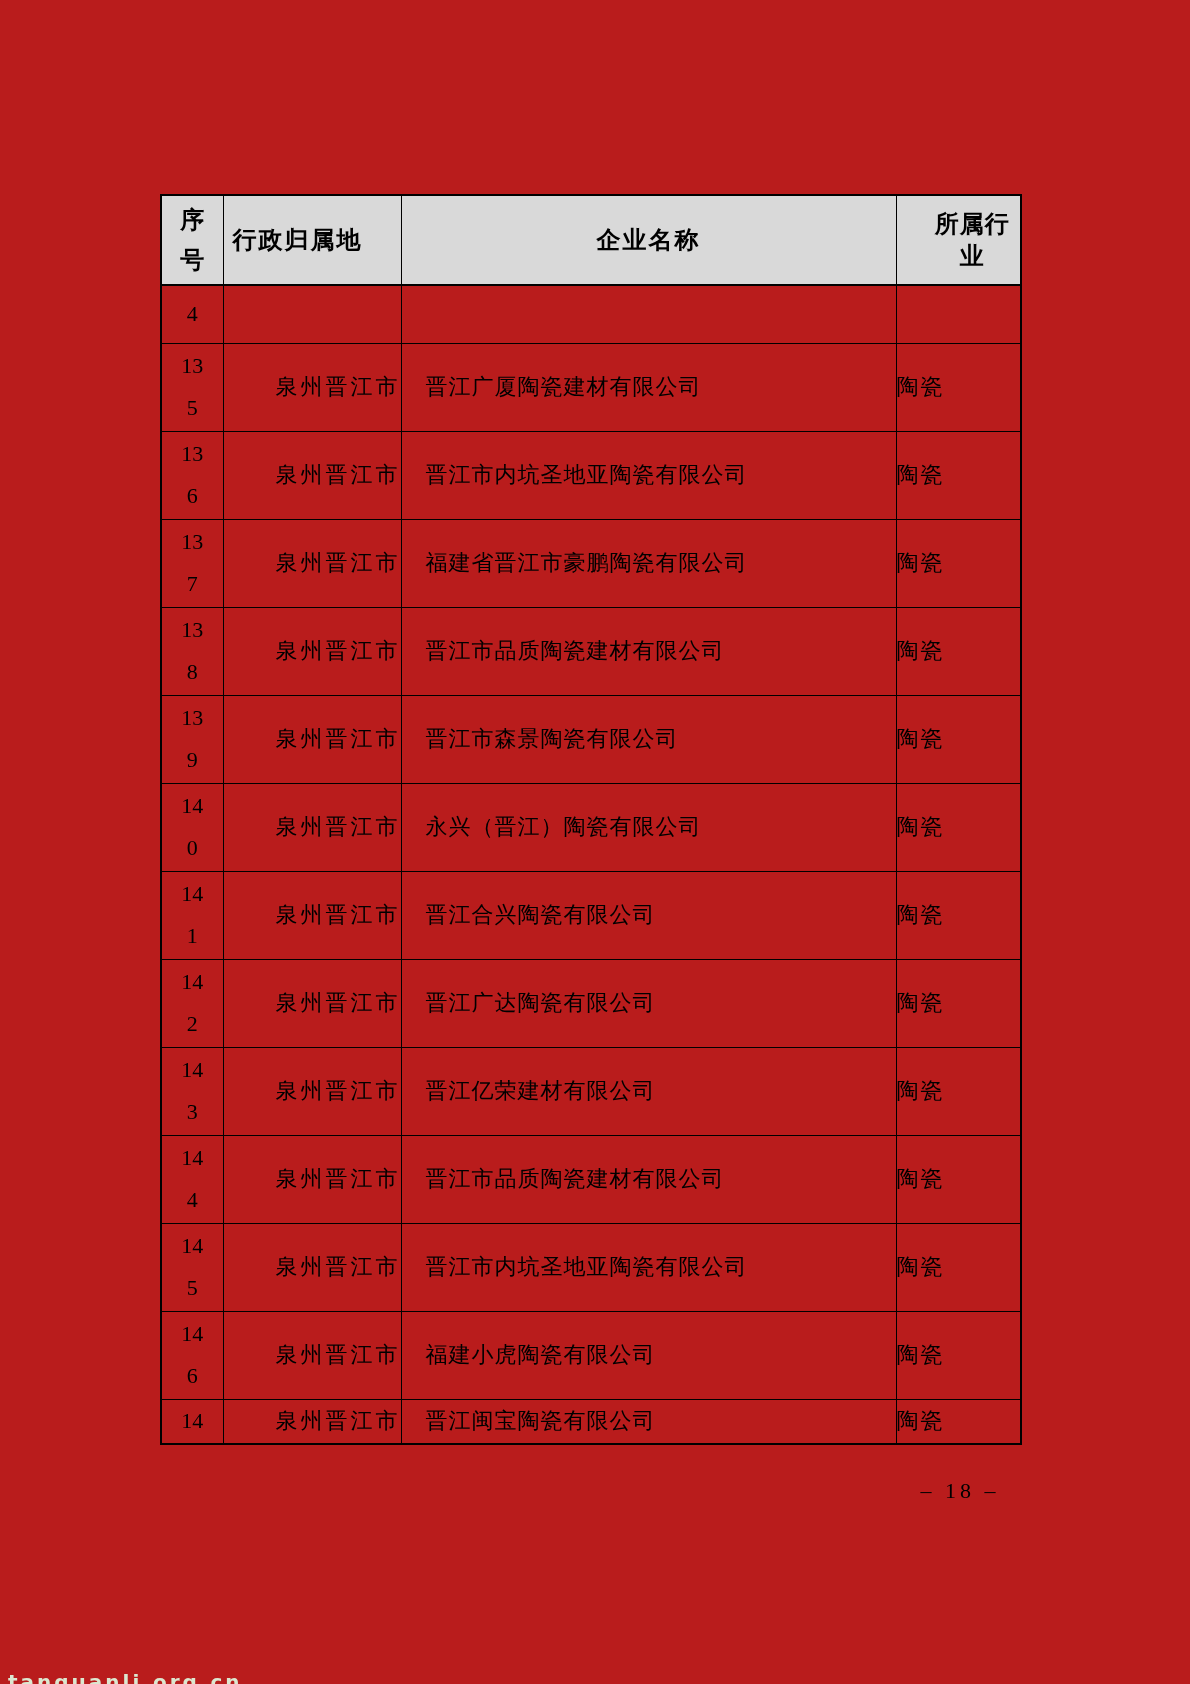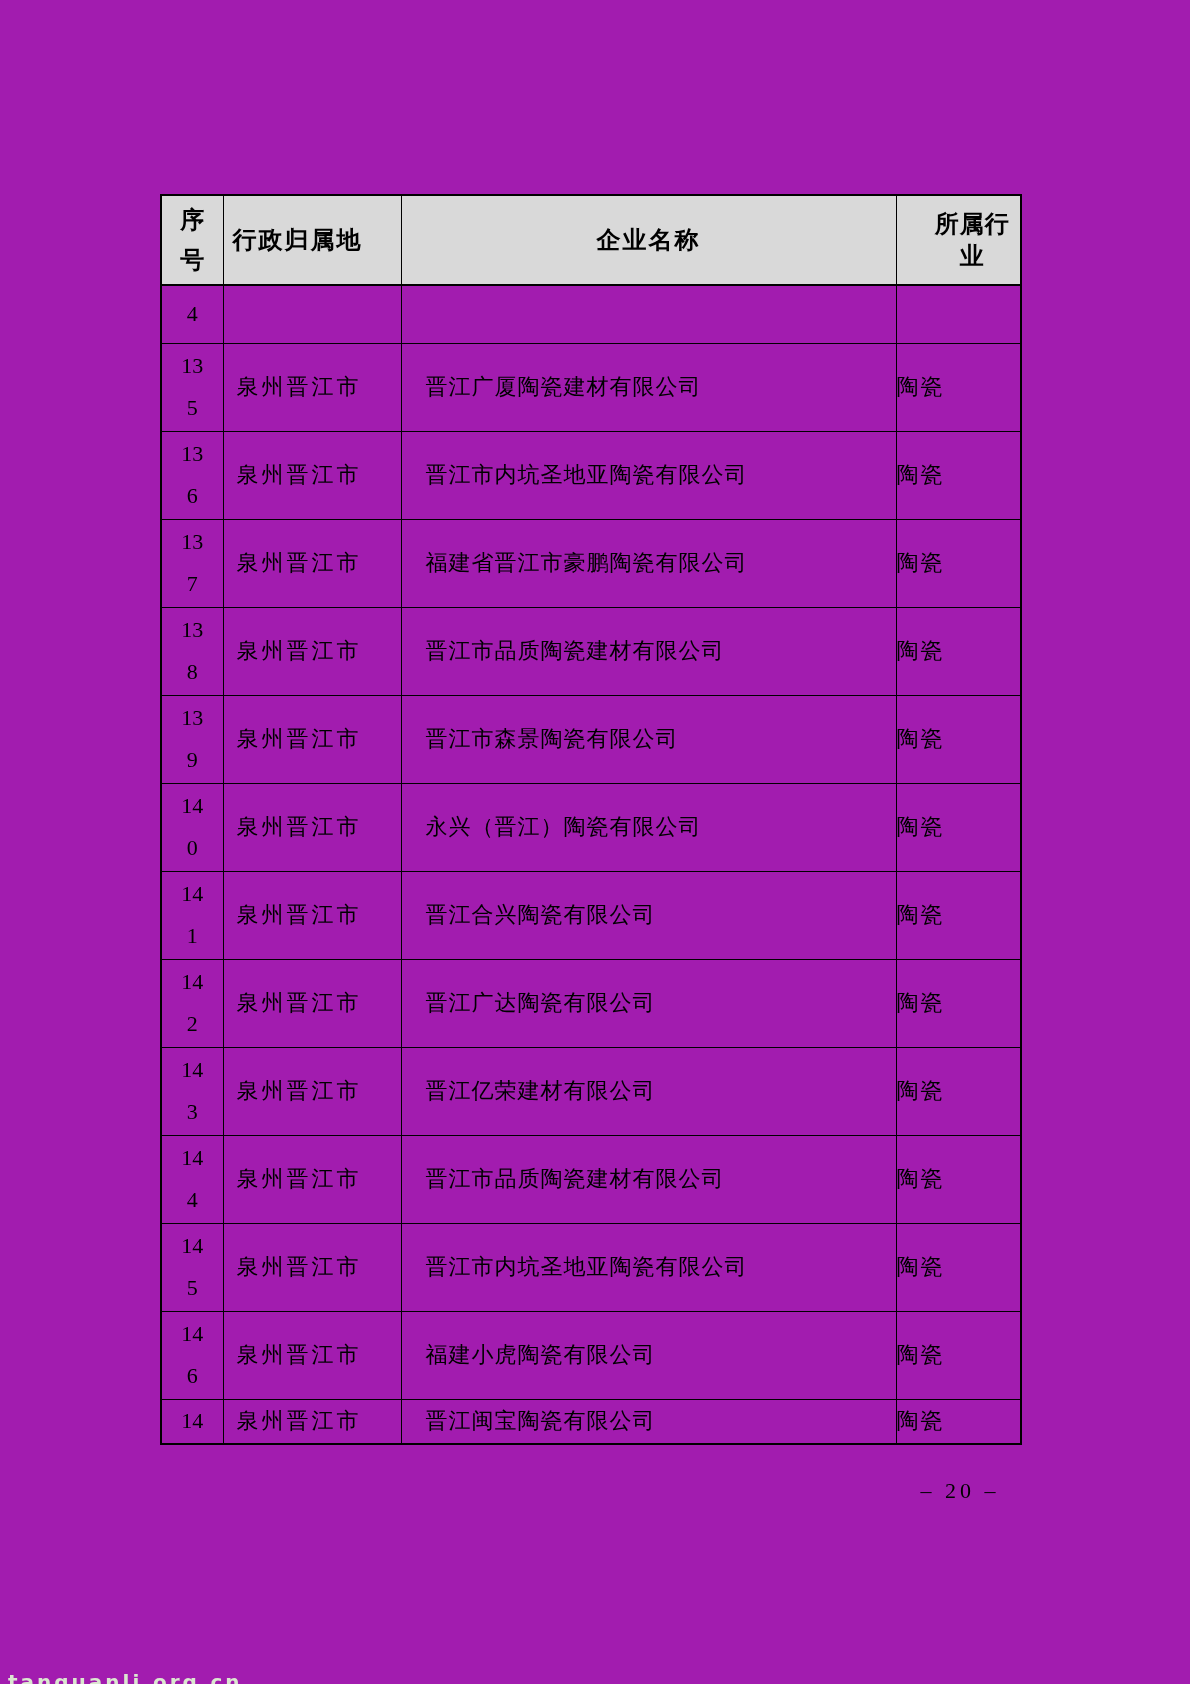--- a/index.html
+++ b/index.html
@@ -1,21 +1,21 @@
 <!DOCTYPE html>
 <html><head>
 <meta charset="utf-8">
 <style>
   * { margin: 0; padding: 0; box-sizing: border-box; }
   html, body { background: #ffffff; }
   .page {
     position: relative;
     width: 1190px;
     height: 1684px;
-    background: #a21caf;
+    background: #b91c1c;
     overflow: hidden;
     font-family: "Liberation Serif", "DejaVu Serif", serif;
     color: #000000;
   }
   table.company-table {
     position: absolute;
     left: 160px;
     top: 194px;
     width: 860px;
     border-collapse: collapse;
@@ -45,21 +45,21 @@
   th.col-no .vert {
     display: inline-block;
     width: 1.1em;
     word-break: break-all;
     line-height: 40px;
     text-align: center;
   }
   td.col-no .num-line { line-height: 42px; font-size: 22px; }
 
   th.col-region { text-align: left; padding-left: 9px; letter-spacing: 2px; margin-left: 39px; }
-  td.col-region { text-align: left; padding-left: 13px; letter-spacing: 3px; }
+  td.col-region { text-align: right; padding-left: 13px; letter-spacing: 3px; }
 
   th.col-company { text-align: center; letter-spacing: 2px; margin-left: 45px; }
   td.col-company { text-align: left; padding-left: 24px; letter-spacing: 1px; }
 
   th.col-industry { text-align: center; letter-spacing: 1px; padding-left: 28px; }
   td.col-industry { text-align: left; letter-spacing: 2px; }
 
   .page-number {
     position: absolute;
     top: 1478px;
@@ -226,17 +226,17 @@
           <td class="col-no">
             <div class="num-line">14</div>
           </td>
           <td class="col-region">泉州晋江市</td>
           <td class="col-company">晋江闽宝陶瓷有限公司</td>
           <td class="col-industry">陶瓷</td>
         </tr>
       </tbody>
   </table>
 
-  <div class="page-number">– 20 –</div>
+  <div class="page-number">– 18 –</div>
 
   <div class="watermark">tanguanli.org.cn</div>
 
 </div>
 
 </body></html>

